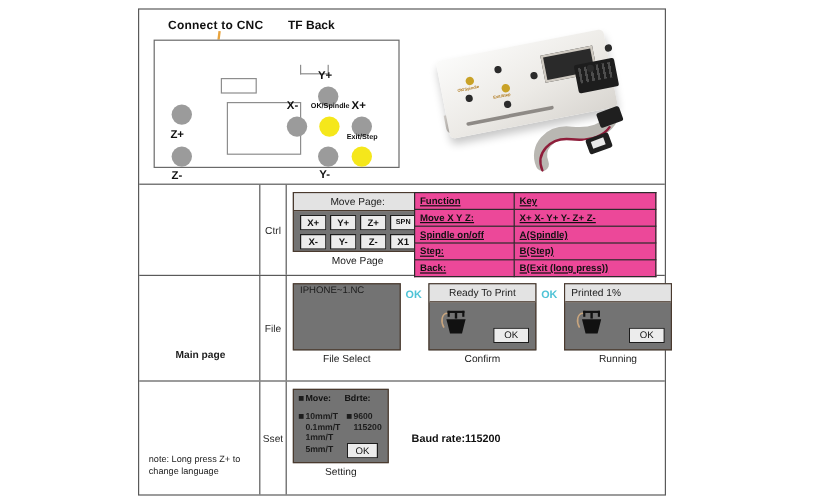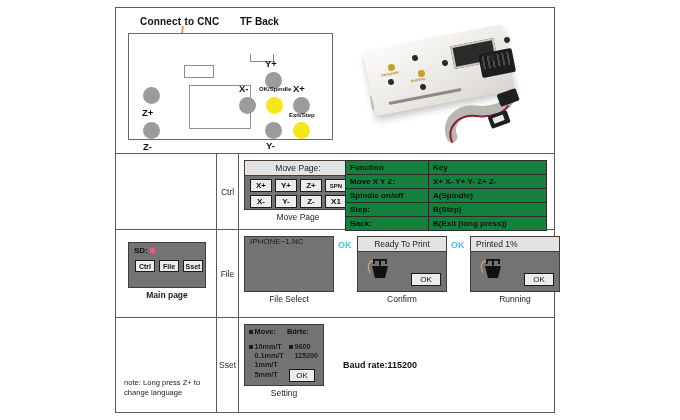--- a/index.html
+++ b/index.html
@@ -127,21 +127,21 @@
     font-size:8px;font-weight:bold;color:#111;
   }
   .keypad{position:absolute;left:5px;top:18px;display:grid;
     grid-template-columns:repeat(4,22px);grid-template-rows:13px 13px;gap:3px;}
   .keypad .kbtn{width:22px;height:13px;}
   .keypad .kbtn.tiny{font-size:6px;}
 
   
   .ftable{
     position:absolute;left:106px;top:6px;width:202px;
-    border:1.4px solid #2b2b2b;border-collapse:collapse;background:#15803d;
+    border:1.4px solid #2b2b2b;border-collapse:collapse;background:#ec4899;text-decoration:underline;
   }
   .ftable td{
     border:1px solid #2b2b2b;font-size:8px;font-weight:bold;
     padding:1px 4px;color:#111;white-space:nowrap;height:11px;
   }
   .ftable td.c1{width:74px;}
 
   
   .mainpage-lcd{left:12px;top:12px;width:78px;height:46px;}
   .sd-row{position:absolute;left:5px;top:3px;font-size:8px;font-weight:bold;color:#111;}
@@ -294,30 +294,20 @@
             <td>B(Exit (long press))</td>
           </tr>
         </tbody>
             </table>
       </div>
     </div>
 
     <div class="row row-file">
 
       <div class="colA">
-        <div class="lcd mainpage-lcd">
-          <div class="sd-row">
-            <span>SD:</span><span class="sd-dot"></span>
-          </div>
-          <div class="mp-btns">
-            <div class="kbtn">Ctrl</div>
-            <div class="kbtn">File</div>
-            <div class="kbtn">Sset</div>
-          </div>
-        </div>
         <div class="caption bold" style="left:12px;top:60px;width:78px;">Main page</div>
       </div>
 
       <div class="colLbl">File</div>
 
       <div class="colB">
 
         <div class="lcd fs-lcd">
           <div class="fs-name">IPHONE~1.NC</div>
         </div>

